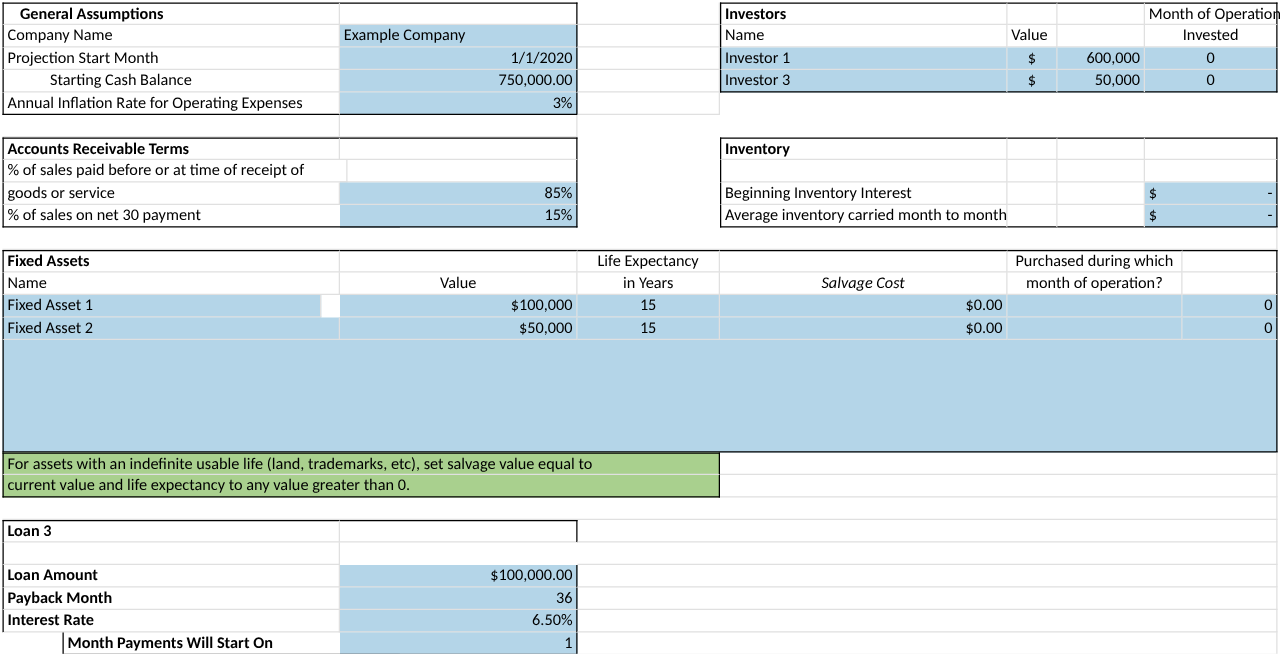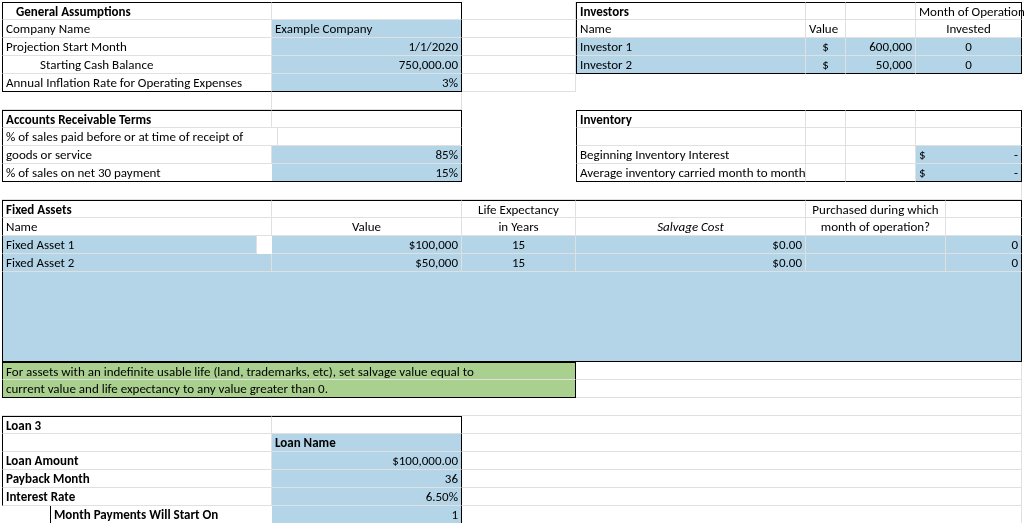--- a/index.html
+++ b/index.html
@@ -70,21 +70,21 @@
   <div class="cell box-left" style="left:576px; top:20px; width:230px;">Name</div>
   <div class="cell" style="left:806px; top:20px; width:40px;">Value</div>
   <div class="cell" style="left:846px; top:20px; width:70px;"></div>
   <div class="cell tac box-right" style="left:916px; top:20px; width:106px;">Invested</div>
 
   <div class="cell fill-blue box-left" style="left:576px; top:38px; width:230px;">Investor 1</div>
   <div class="cell fill-blue tac" style="left:806px; top:38px; width:40px;">$</div>
   <div class="cell fill-blue tar" style="left:846px; top:38px; width:70px;">600,000</div>
   <div class="cell fill-blue tac box-right" style="left:916px; top:38px; width:106px;">0</div>
 
-  <div class="cell fill-blue box-left box-bottom" style="left:576px; top:56px; width:230px;">Investor 2</div>
+  <div class="cell fill-blue box-left box-bottom" style="left:576px; top:56px; width:230px;">Investor 3</div>
   <div class="cell fill-blue tac box-bottom" style="left:806px; top:56px; width:40px;">$</div>
   <div class="cell fill-blue tar box-bottom" style="left:846px; top:56px; width:70px;">50,000</div>
   <div class="cell fill-blue tac box-right box-bottom" style="left:916px; top:56px; width:106px;">0</div>
 
   <div class="cell" style="left:2px; top:92px; width:270px;"></div>
   <div class="cell" style="left:272px; top:92px; width:190px;"></div>
 
   <div class="cell bold box-top box-left" style="left:2px; top:110px; width:270px;">Accounts Receivable Terms</div>
   <div class="cell box-top box-right" style="left:272px; top:110px; width:190px;"></div>
 
@@ -160,21 +160,20 @@
 
   <div class="cell" style="left:576px; top:362px; width:446px;"></div>
   <div class="cell" style="left:576px; top:380px; width:446px;"></div>
 
   <div class="cell" style="left:2px; top:398px; width:1020px;"></div>
 
   <div class="cell bold box-top box-left" style="left:2px; top:416px; width:270px;">Loan 3</div>
   <div class="cell box-top box-right" style="left:272px; top:416px; width:190px;"></div>
 
   <div class="cell box-left" style="left:2px; top:434px; width:270px;"></div>
-  <div class="cell bold fill-blue box-right" style="left:272px; top:434px; width:190px;">Loan Name</div>
 
   <div class="cell bold box-left" style="left:2px; top:452px; width:270px;">Loan Amount</div>
   <div class="cell fill-blue tar box-right" style="left:272px; top:452px; width:190px;">$100,000.00</div>
 
   <div class="cell bold box-left" style="left:2px; top:470px; width:270px;">Payback Month</div>
   <div class="cell fill-blue tar box-right" style="left:272px; top:470px; width:190px;">36</div>
 
   <div class="cell bold box-left" style="left:2px; top:488px; width:270px;">Interest Rate</div>
   <div class="cell fill-blue tar box-right" style="left:272px; top:488px; width:190px;">6.50%</div>
 

